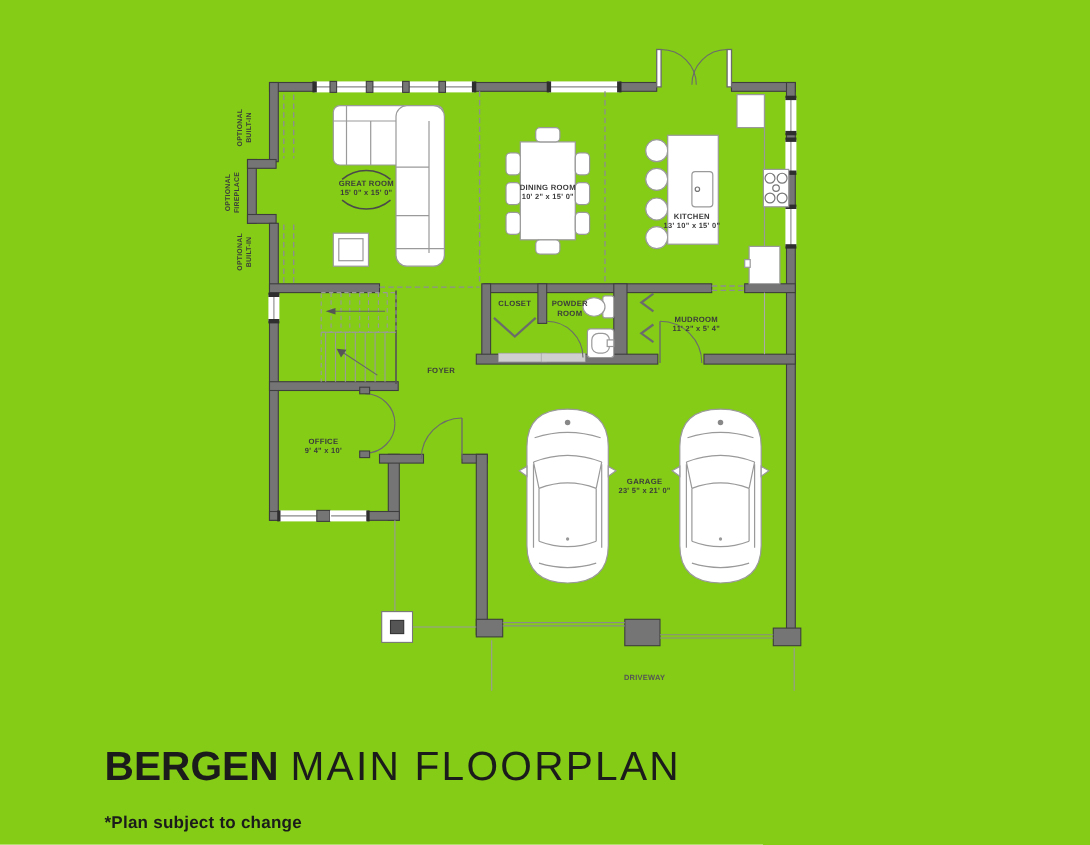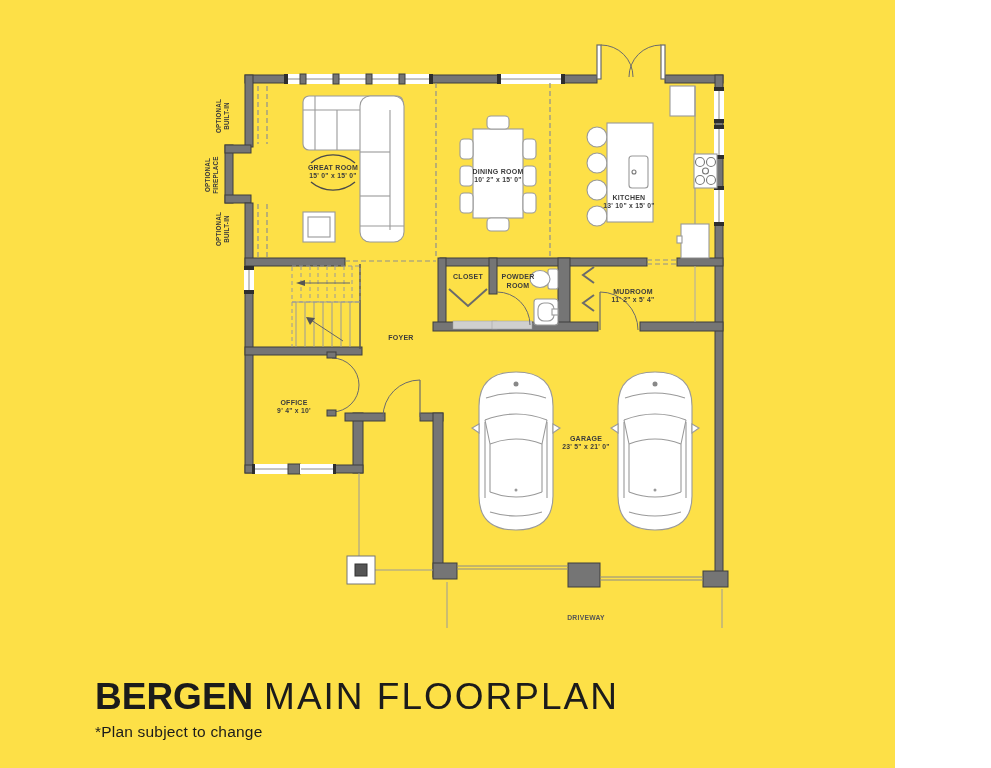--- a/index.html
+++ b/index.html
@@ -1,34 +1,34 @@
 <!DOCTYPE html>
 <html><head>
 <meta charset="utf-8">
 <style>
   :root{
     --wall:#757575; --wall-edge:#3e3e3e; --cap:#2e2e2e;
     --line:#9a9a9a; --dash:#8f8f8f; --ink:#3b3b3b; --title:#1b1b1b;
   }
   html,body{margin:0;padding:0;background:#fff;}
-  .canvas{position:relative;width:851px;height:768px;background:#fde047;overflow:hidden;
-          font-family:"Liberation Sans", sans-serif;padding-left:44px;}
+  .canvas{position:relative;width:991px;height:768px;background:#84cc16;overflow:hidden;
+          font-family:"Liberation Sans", sans-serif;}
   svg{position:absolute;left:0;top:0;}
   .lbl{position:absolute;transform:translate(-50%,-50%);text-align:center;
        color:var(--ink);font-weight:bold;font-size:7px;line-height:1.3;
        letter-spacing:.25px;white-space:nowrap;}
   .lbl .nm{display:block;}
   .lbl .dm{display:block;font-size:6.8px;}
   .lbl.vert{transform:translate(-50%,-50%) rotate(-90deg);font-size:6.3px;letter-spacing:.2px;}
   .lbl.small{font-size:6.8px;color:#555;}
   .footer{position:absolute;left:95px;top:676px;color:var(--title);}
   .footer .line1{font-size:37px;letter-spacing:.5px;}
   .footer .brand{font-weight:bold;letter-spacing:0;}
   .footer .rest{font-weight:normal;letter-spacing:2px;}
-  .footer .disclaimer{font-size:15.5px;font-weight:normal;margin-top:5px;letter-spacing:.2px;}
+  .footer .disclaimer{font-size:15.5px;font-weight:bold;margin-top:22px;letter-spacing:.2px;}
 </style>
 </head>
 <body>
 
 <div class="canvas">
 
 <svg width="991" height="768" viewBox="0 0 991 768">
 
   <g fill="var(--wall)" stroke="var(--wall-edge)" stroke-width="1">
     <rect x="245" y="75" width="352" height="8"></rect>

